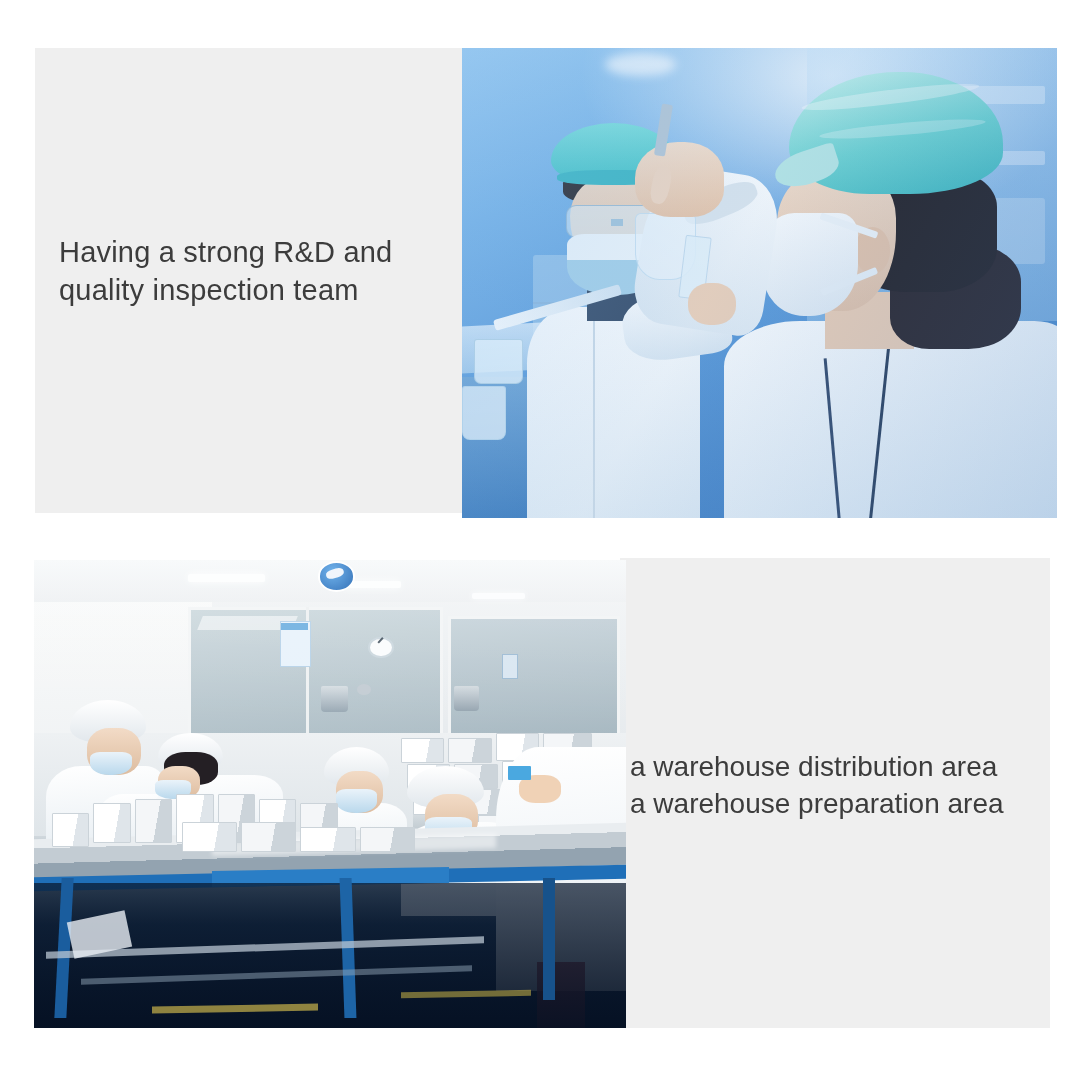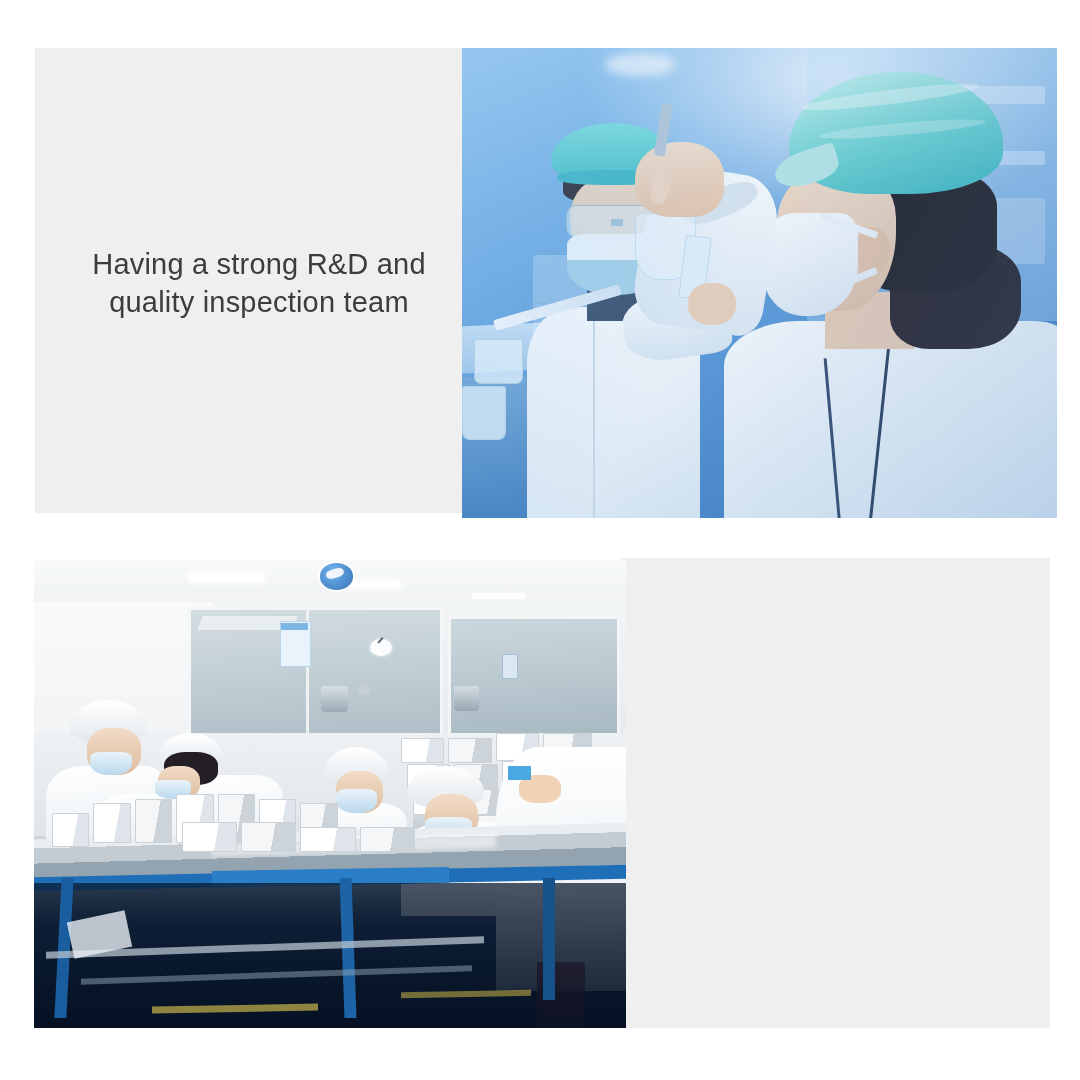--- a/index.html
+++ b/index.html
@@ -15,23 +15,23 @@
 
   
   .section-top{
     position:absolute;left:35px;top:48px;width:1022px;height:470px;
   }
   .panel-gray{
     position:absolute;top:0;left:0;height:465px;width:430px;
     background:#efefef;
   }
   .caption-top{
-    position:absolute;left:24px;top:198px;width:400px;
+    position:absolute;left:24px;top:186px;width:400px;
     color:#3c3c3c;font-size:29px;line-height:1.30;
-    font-weight:400;letter-spacing:.2px;white-space:pre-line;text-align:center;
+    font-weight:400;letter-spacing:.2px;white-space:pre-line;
   }
   .photo-top{
     position:absolute;left:427px;top:0;width:595px;height:470px;
     overflow:hidden;background:#6fa9e0;
   }
 
   
   .section-bottom{
     position:absolute;left:34px;top:558px;width:1016px;height:470px;
   }
@@ -259,20 +259,22 @@
 
         <div class="l t-haze"></div>
       </div>
     </div>
   </div>
 
   <div class="section-bottom">
 
     <div class="panel-gray-2"></div>
 
+    <div class="caption-bottom">a warehouse distribution area
+a warehouse preparation area</div>
 
     <div class="photo-bottom">
       <div class="scene">
         <div class="l b-bg"></div>
         <div class="l b-wallL"></div>
         <div class="l b-ceil"></div>
         <div class="l b-ceillight"></div>
         <div class="l b-ceillight2"></div>
         <div class="l b-ceillight3"></div>
         <div class="l b-window"></div>

